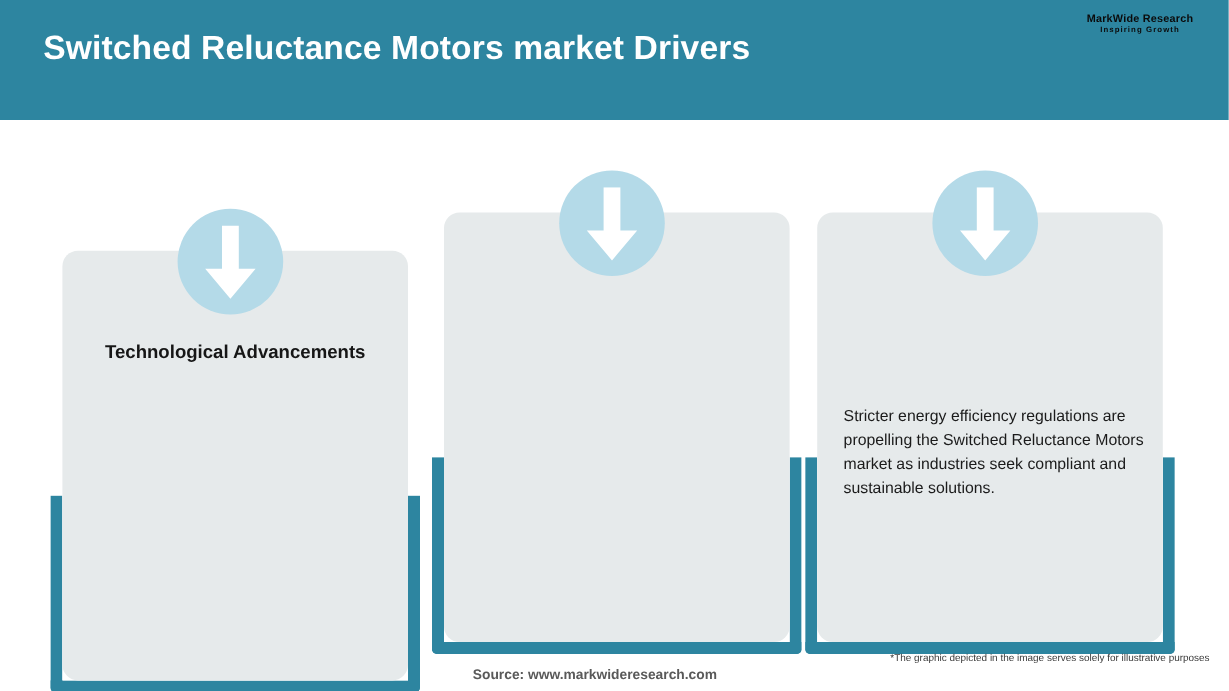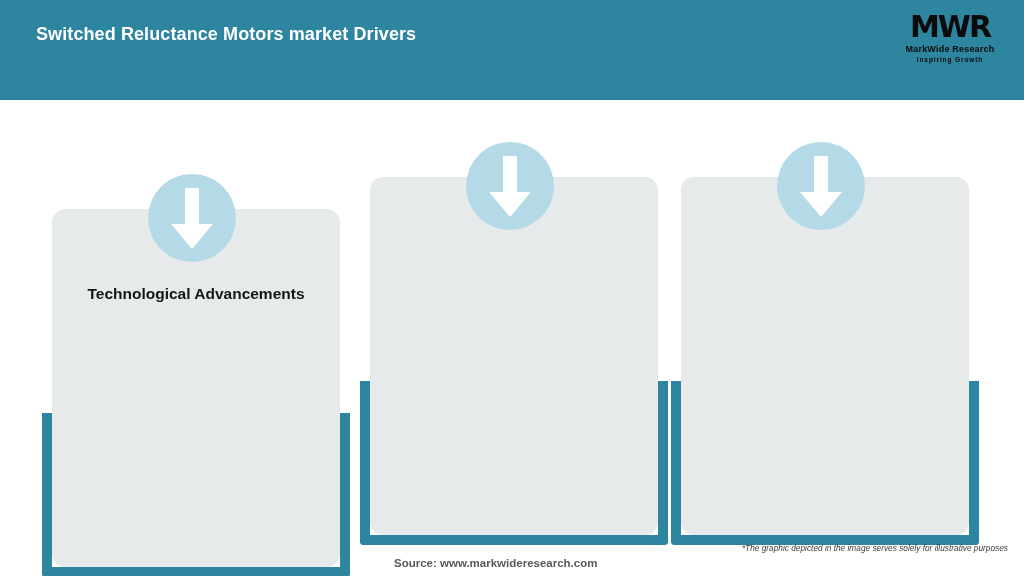--- a/index.html
+++ b/index.html
@@ -11,21 +11,21 @@
   }
   .page { position:relative; width:1024px; height:576px; background:#fff; }
 
   
   .header {
     position:absolute; left:0; top:0; width:1024px; height:100px;
     background:#2d85a0;
   }
   .header-title {
     position:absolute; left:36px; top:24px;
-    font-size:18px; font-weight:bold; color:#ffffff;
+    font-size:28px; font-weight:bold; color:#ffffff;
     letter-spacing:.1px; white-space:nowrap;
   }
   .logo { position:absolute; right:22px; top:10px; width:104px; height:58px; }
   .logo-mark {
     display:block; width:100%; text-align:center;
     font-size:30px; font-weight:bold; color:#0b0b0b;
     line-height:34px; letter-spacing:-2px;
     font-family:"DejaVu Sans", sans-serif;
   }
   .logo-name {
@@ -75,32 +75,31 @@
   .arrow { position:absolute; left:133px; top:56px; width:46px; height:62px; }
 
   
   .source {
     position:absolute; left:394px; top:557px;
     font-size:11.5px; font-weight:bold; color:#595959;
     white-space:nowrap;
   }
   .disclaimer {
     position:absolute; right:16px; top:543px;
-    font-size:8.3px; color:#3b3b3b; white-space:nowrap;font-style:italic;
+    font-size:8.3px; color:#3b3b3b; white-space:nowrap;
   }
 </style>
 </head>
 <body>
 
 <div class="page">
 
   <div class="header">
     <div class="header-title">Switched Reluctance Motors market Drivers</div>
     <div class="logo">
-      <span class="logo-mark">MWR</span>
       <span class="logo-name">MarkWide Research</span>
       <span class="logo-tag">Inspiring Growth</span>
     </div>
   </div>
 
   <div class="cols">
 
     <div class="col col-0">
       <div class="frame"></div>
       <div class="card">
@@ -118,20 +117,21 @@
       </div>
       <div class="circle"></div>
       <svg class="arrow" viewBox="0 0 46 62">
         <path d="M16 0 H30 V36 H44 L23 61 L2 36 H16 Z" fill="#ffffff"></path>
       </svg>
     </div>
 
     <div class="col col-2">
       <div class="frame"></div>
       <div class="card">
+        <div class="card-body">Stricter energy efficiency regulations are propelling the Switched Reluctance Motors market as industries seek compliant and sustainable solutions.</div>
       </div>
       <div class="circle"></div>
       <svg class="arrow" viewBox="0 0 46 62">
         <path d="M16 0 H30 V36 H44 L23 61 L2 36 H16 Z" fill="#ffffff"></path>
       </svg>
     </div>
 
   </div>
 
   <div class="source">Source: www.markwideresearch.com</div>

